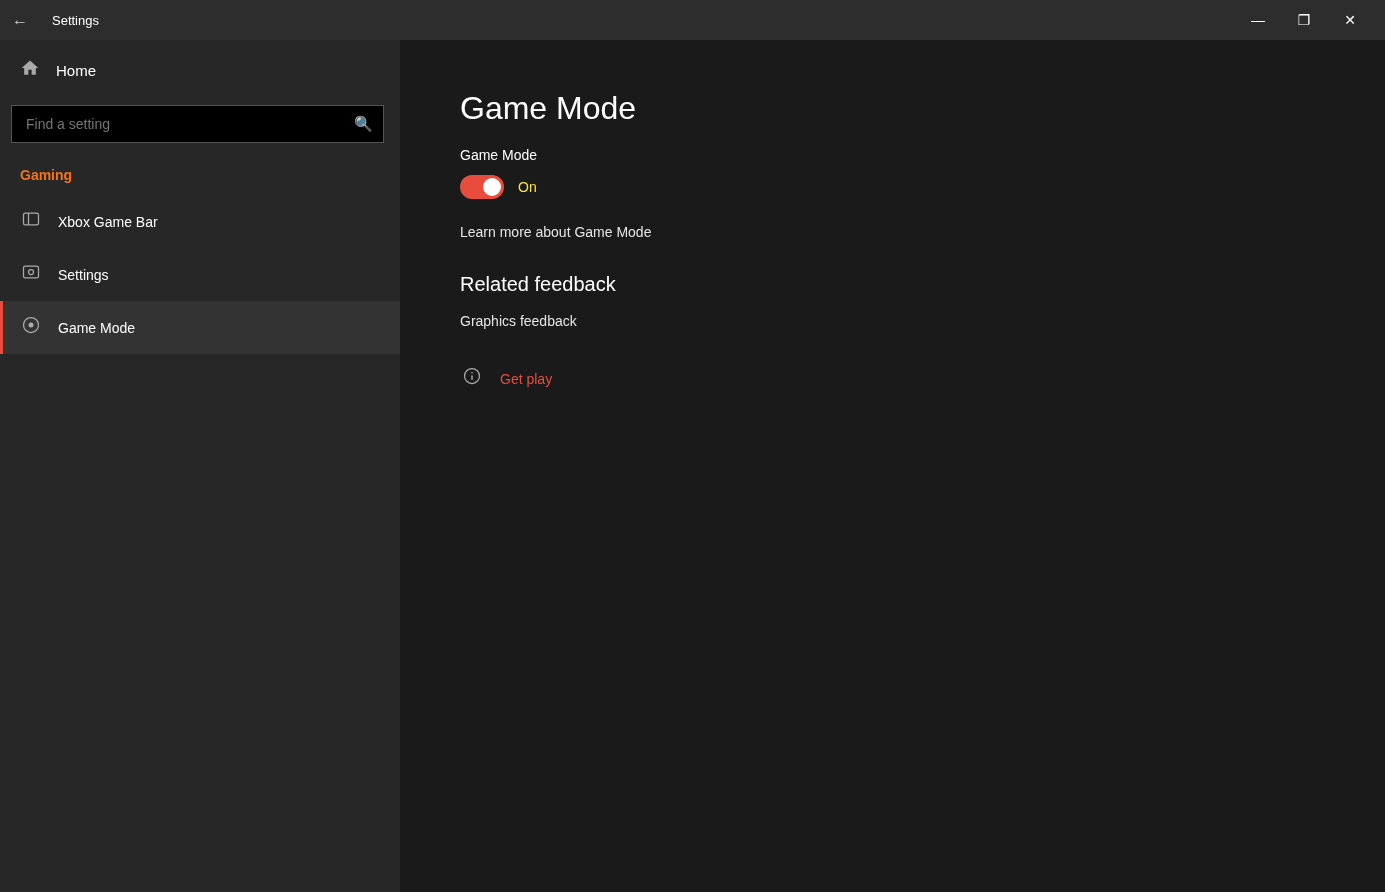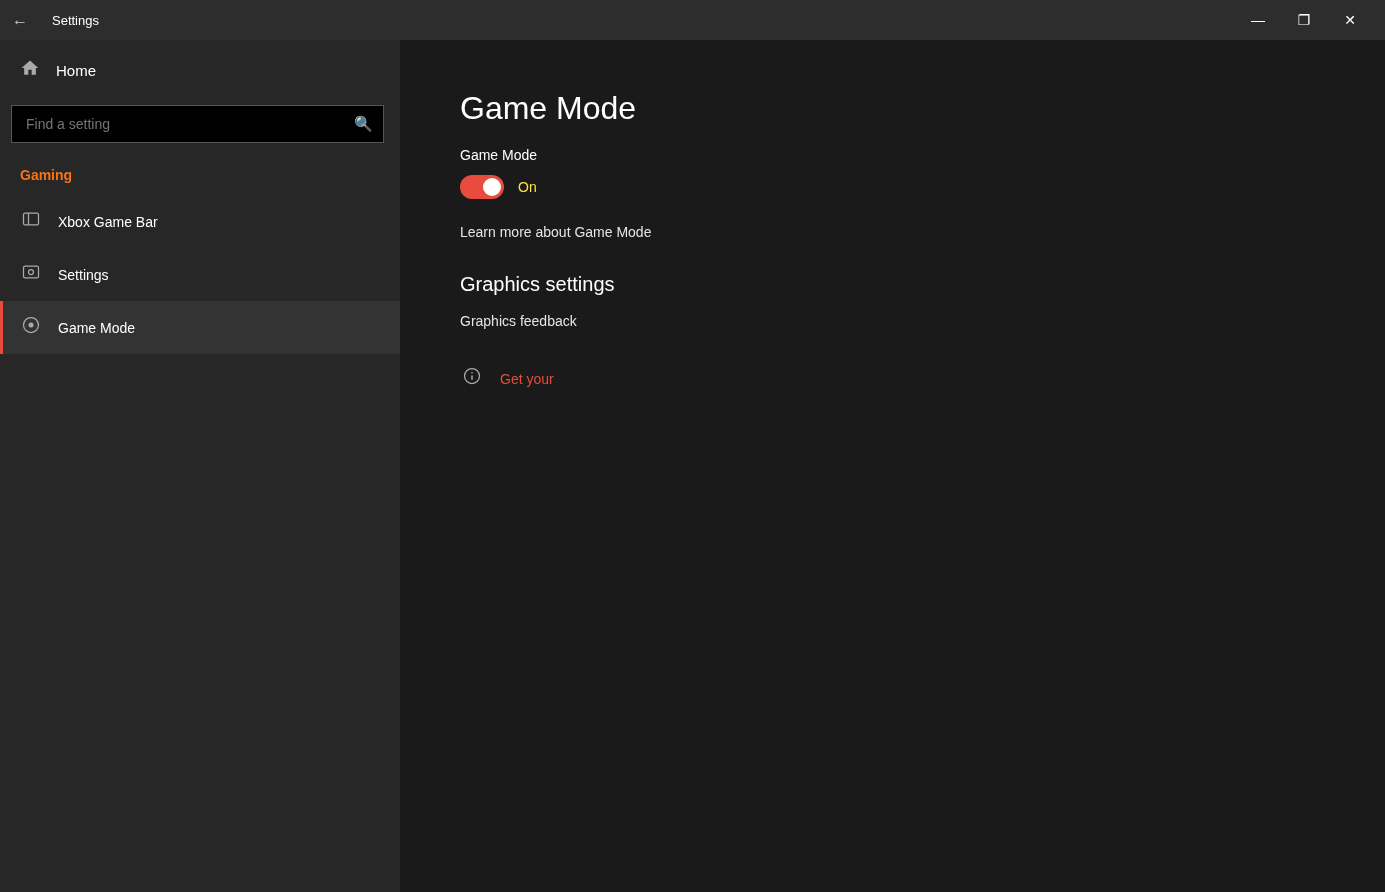--- a/index.html
+++ b/index.html
@@ -331,34 +331,34 @@
 
         <div class="toggle-track">
           <div class="toggle-thumb"></div>
         </div>
       </label>
       <span class="toggle-label">On</span>
     </div>
 
     <a class="link">Learn more about Game Mode</a>
 
-    <h2 class="related-settings-title">Graphics settings</h2>
+    <h2 class="related-settings-title">Related feedback</h2>
 
     <a class="link">Graphics feedback</a>
 
     <div class="help-section">
 
       <div class="help-item">
         <span class="help-icon">
           <svg width="20" height="20" viewBox="0 0 24 24" fill="none">
             <circle cx="12" cy="12" r="9" stroke="#aaa" stroke-width="1.5"></circle>
             <path d="M12 16v-4M12 8h.01" stroke="#aaa" stroke-width="1.8" stroke-linecap="round"></path>
             <circle cx="12" cy="8" r="0.5" fill="#aaa"></circle>
           </svg>
         </span>
-        <span class="help-link">Get your</span>
+        <span class="help-link">Get play</span>
       </div>
 
 
     </div>
 
   </div>
 </div>
 
 </body></html>

